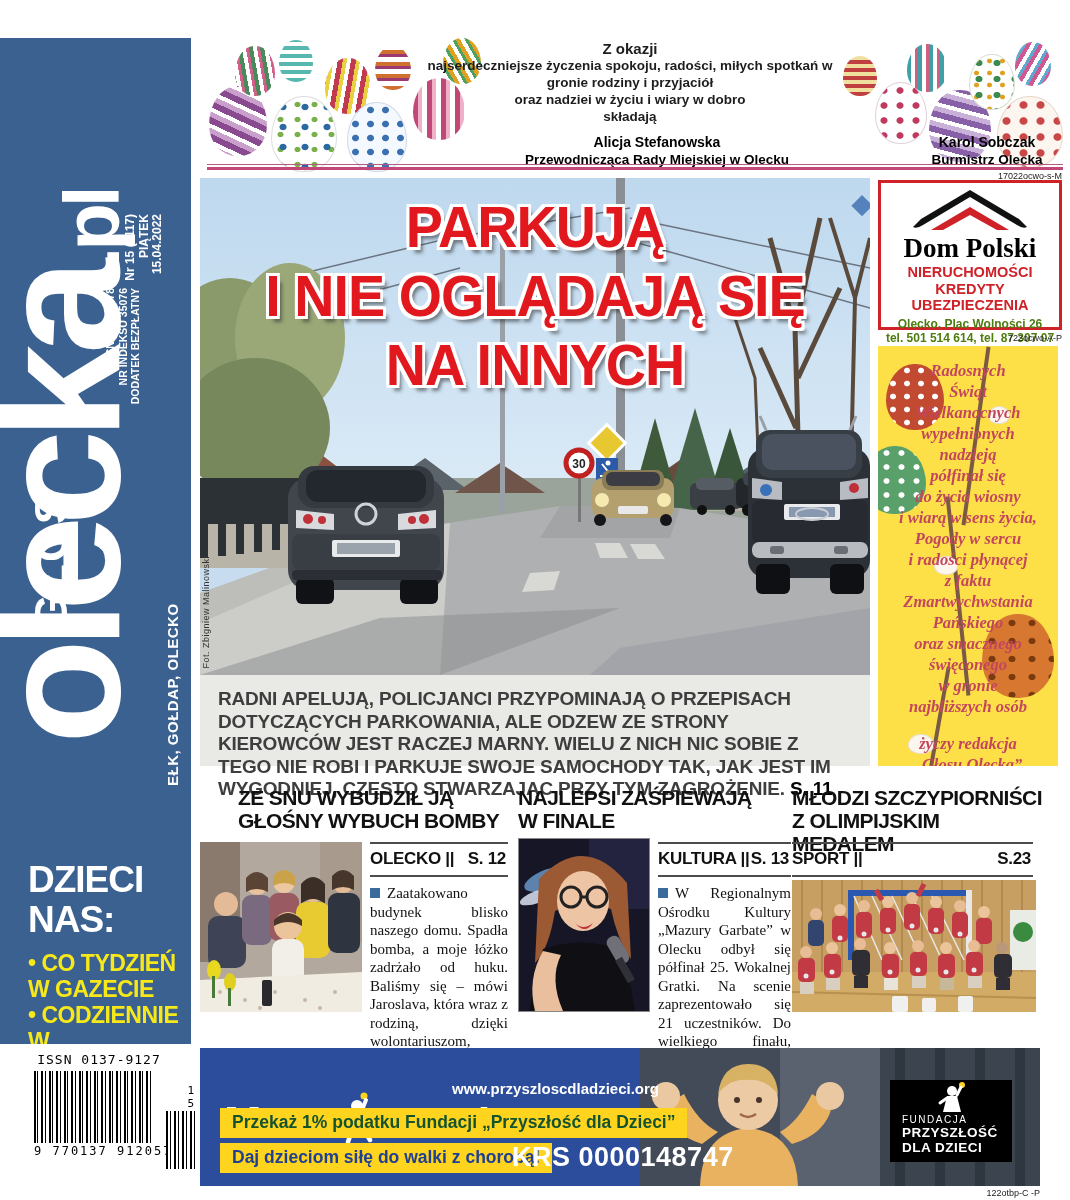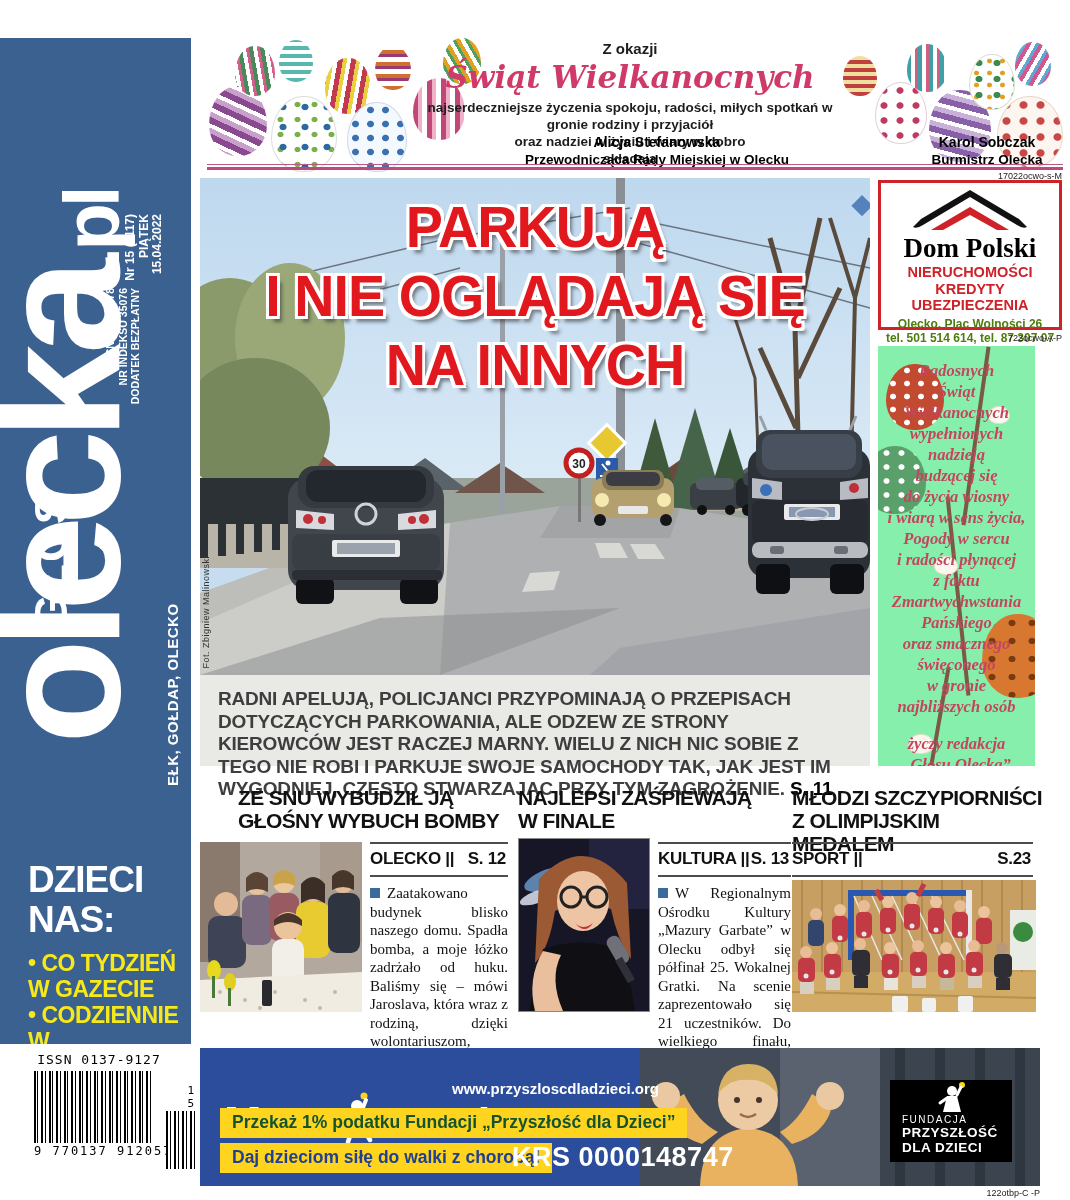--- a/index.html
+++ b/index.html
@@ -65,21 +65,21 @@
   
   .dp{position:absolute;left:878px;top:180px;width:184px;height:150px;background:#fff;
     border:3px solid #cf2128;box-sizing:border-box;text-align:center;}
   .dp-name{font-family:"Liberation Serif",serif;font-size:27px;font-weight:bold;color:#000;margin-top:-2px;}
   .dp-serv{font-size:14.5px;font-weight:bold;color:#cf2128;line-height:16.5px;}
   .dp-addr{font-size:12px;color:#4d7c0f;line-height:14px;margin-top:3px;font-weight:600;}
   .dp-code{position:absolute;left:940px;top:333px;width:122px;}
   .banner-code{position:absolute;left:940px;top:171px;width:122px;}
 
   
-  .wishes{position:absolute;left:878px;top:346px;width:157px;height:420px;background:#86efac;overflow:hidden;}
+  .wishes{position:absolute;left:878px;top:346px;width:180px;height:420px;background:#fde047;overflow:hidden;}
   .wishes .txt{position:absolute;left:0;right:0;top:14px;text-align:center;
     font-family:"Liberation Serif",serif;font-style:italic;font-weight:bold;
     font-size:16.5px;line-height:21px;color:#c3465e;}
   .wl{display:block;}
   .wsign{margin-top:16px;}
   .branch{position:absolute;background:#7a5a44;}
 
   
   .tz-title{position:absolute;font-size:21px;font-weight:bold;color:#111;
     line-height:23px;letter-spacing:-0.6px;}
@@ -126,21 +126,20 @@
     <div class="egg" style="left:636px;top:18px;width:34px;height:40px;background:repeating-linear-gradient(0deg,#c04040 0 4px,#f0e0a0 4px 8px);"></div>
     <div class="egg" style="left:668px;top:44px;width:50px;height:60px;background:radial-gradient(#c03a60 3px,transparent 4px),#fff;background-size:16px 15px;border:1px solid #e0d0d8;"></div>
     <div class="egg" style="left:700px;top:6px;width:40px;height:48px;background:repeating-linear-gradient(90deg,#40a0a8 0 4px,#fff 4px 8px,#d06080 8px 11px);"></div>
     <div class="egg" style="left:722px;top:52px;width:62px;height:72px;background:repeating-linear-gradient(15deg,#8860a8 0 6px,#c8b0d8 6px 11px,#fff 11px 15px);"></div>
     <div class="egg" style="left:762px;top:16px;width:44px;height:54px;background:radial-gradient(#3a8a50 3px,transparent 4px),radial-gradient(#e0a020 2px,transparent 3px),#fff;background-size:18px 16px,13px 12px;border:1px solid #d8e0d0;"></div>
     <div class="egg" style="left:790px;top:58px;width:64px;height:70px;background:radial-gradient(#c84848 3.5px,transparent 4.5px),#fdf6f0;background-size:17px 16px;border:1px solid #e8d8c8;"></div>
     <div class="egg" style="left:808px;top:4px;width:36px;height:44px;background:repeating-linear-gradient(120deg,#d05890 0 4px,#fff 4px 8px,#60a8d0 8px 11px);"></div>
 
     <div class="banner-text">
       <div class="occasion">Z okazji</div>
-      <div class="script-title">Świąt Wielkanocnych</div>
       <div class="wish-line">najserdeczniejsze życzenia spokoju, radości, miłych spotkań w gronie rodziny i przyjaciół</div>
       <div class="wish-line">oraz nadziei w życiu i wiary w dobro</div>
       <div class="wish-line">składają</div>
     </div>
     <div class="signers">
       <div class="signer" style="left:100px;width:300px;">
         <div>Alicja Stefanowska</div>
         <div class="role">Przewodnicząca Rady Miejskiej w Olecku</div>
       </div>
       <div class="signer" style="left:450px;width:260px;">
@@ -375,21 +374,21 @@
     <div class="egg" style="left:104px;top:268px;width:72px;height:84px;background:radial-gradient(#7a3a10 3px,transparent 4px),#d87830;background-size:20px 18px;"></div>
     <div class="egg" style="left:110px;top:60px;width:20px;height:16px;background:#fdf8f2;border:1px solid #e8ddd0;"></div>
     <div class="egg" style="left:56px;top:210px;width:22px;height:17px;background:#fcf6ee;border:1px solid #e8ddd0;"></div>
     <div class="egg" style="left:30px;top:388px;width:24px;height:18px;background:#fcf6ee;border:1px solid #e8ddd0;"></div>
     <div class="txt">
       <span class="wl">Radosnych</span>
       <span class="wl">Świąt</span>
       <span class="wl">Wielkanocnych</span>
       <span class="wl">wypełnionych</span>
       <span class="wl">nadzieją</span>
-      <span class="wl">budzącej się</span>
+      <span class="wl">półfinał się</span>
       <span class="wl">do życia wiosny</span>
       <span class="wl">i wiarą w sens życia,</span>
       <span class="wl">Pogody w sercu</span>
       <span class="wl">i radości płynącej</span>
       <span class="wl">z faktu</span>
       <span class="wl">Zmartwychwstania</span>
       <span class="wl">Pańskiego</span>
       <span class="wl">oraz smacznego</span>
       <span class="wl">święconego</span>
       <span class="wl">w gronie</span>

